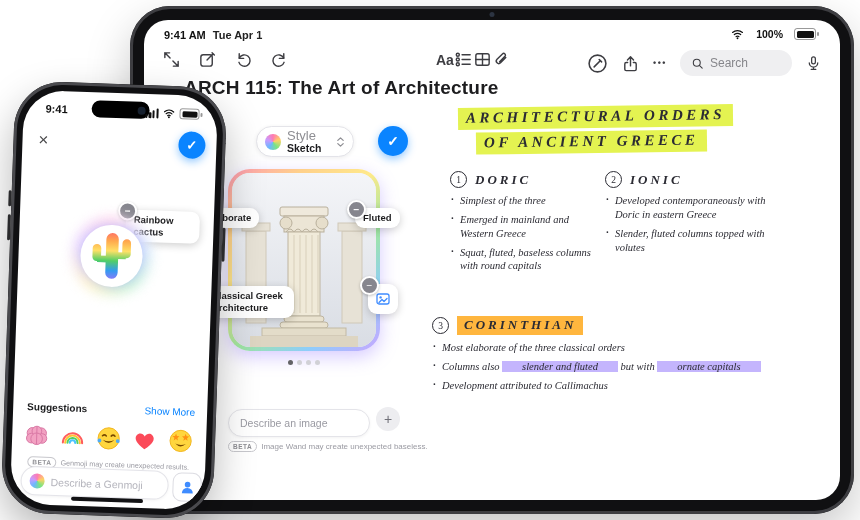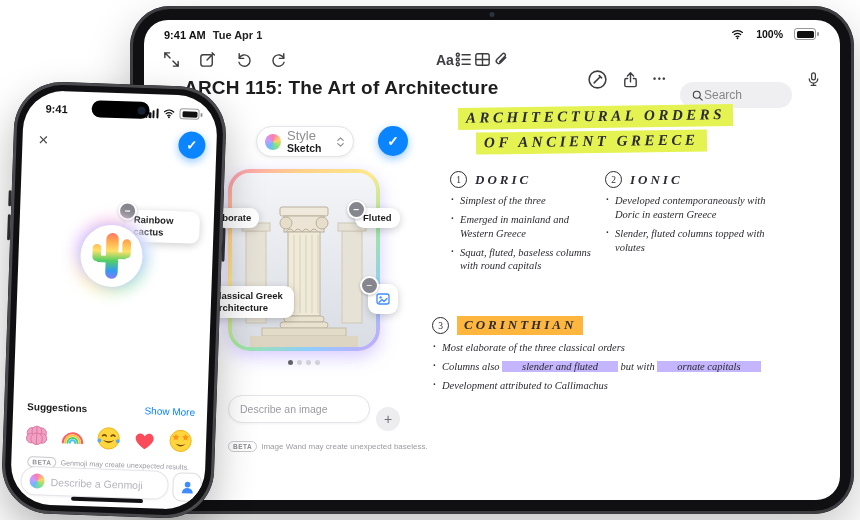--- a/index.html
+++ b/index.html
@@ -29,21 +29,21 @@
   .sig b{width:2.2px;background:#111;border-radius:1px;display:block;}
   
   .ic{stroke:#3d3d42;stroke-width:1.5;fill:none;stroke-linecap:round;stroke-linejoin:round;}
   .tb{position:absolute;top:30px;display:flex;align-items:center;}
   .tb-left{left:18px;gap:17px;}
   .tb-center{left:292px;}
   .tb-right{right:18px;gap:13px;}
   .tb .tbi{cursor:pointer;display:flex;align-items:center;}
   .aa{font-size:14px;font-weight:600;color:#3d3d42;}
   .dots3{font-size:9px;letter-spacing:1.5px;color:#3d3d42;font-weight:700;}
-  .searchpill{display:flex;align-items:center;background:#efeff1;border-radius:14px;height:26px;padding:0 11px;width:112px;box-sizing:border-box;margin-top:32px;}
+  .searchpill{display:flex;align-items:center;gap:6px;background:#efeff1;border-radius:14px;height:26px;padding:0 11px;width:112px;box-sizing:border-box;}
   .searchpill span{font-size:12px;color:#86868b;}
   .note-title{position:absolute;left:40px;top:57px;font-size:19px;font-weight:700;color:#1d1d1f;letter-spacing:.2px;}
   
   .hand{font-family:"Liberation Serif",serif;font-style:italic;color:#2b2b33;}
   .hw-h{position:absolute;display:inline-block;background:#e4f351;padding:2px 8px 3px;font-size:15px;
         letter-spacing:3.5px;font-weight:600;transform:rotate(-.8deg);white-space:nowrap;}
   .hw-col{position:absolute;}
   .sec-head{display:flex;align-items:center;gap:8px;margin-bottom:6px;}
   .circ-num{width:15px;height:15px;border:1.4px solid #2b2b33;border-radius:50%;font-size:9.5px;font-style:normal;
         display:flex;align-items:center;justify-content:center;flex:0 0 auto;}
@@ -73,21 +73,21 @@
   .tagpill{position:absolute;background:#fff;border-radius:9px;padding:4px 8px;font-size:9.5px;font-weight:600;color:#1d1d1f;
     box-shadow:0 2px 8px rgba(0,0,0,.2);cursor:pointer;line-height:1.25;}
   .badge-minus{position:absolute;width:15px;height:15px;border-radius:50%;background:#86868e;color:#fff;border:2px solid #fff;
     display:flex;align-items:center;justify-content:center;font-size:10px;line-height:1;box-shadow:0 1px 3px rgba(0,0,0,.25);cursor:pointer;}
   .iw-chip{position:absolute;left:224px;top:264px;width:30px;height:30px;background:#fff;border-radius:9px;
     box-shadow:0 2px 8px rgba(0,0,0,.2);display:flex;align-items:center;justify-content:center;cursor:pointer;}
   .iw-dots{position:absolute;left:160px;top:340px;transform:translateX(-50%);display:flex;gap:4px;}
   .iw-dots i{width:5px;height:5px;border-radius:50%;background:#d1d1d6;display:block;cursor:pointer;}
   .iw-dots i.on{background:#636366;}
   .iw-x2{position:absolute;left:62px;top:391px;font-size:13px;color:#8e8e93;cursor:pointer;}
-  .iw-input{position:absolute;left:84px;top:375px;width:142px;height:28px;border:1px solid #e4e4e9;border-radius:14px;
+  .iw-input{position:absolute;left:84px;top:389px;width:142px;height:28px;border:1px solid #e4e4e9;border-radius:14px;
     background:#fff;display:flex;align-items:center;padding:0 11px;box-sizing:border-box;font-size:10.5px;color:#9a9aa2;
     box-shadow:0 1px 3px rgba(0,0,0,.05);cursor:text;}
   .iw-add{position:absolute;left:232px;top:387px;width:24px;height:24px;border-radius:50%;background:#ededf0;color:#707078;
     display:flex;align-items:center;justify-content:center;font-size:14px;cursor:pointer;}
   .beta-row{position:absolute;display:flex;align-items:center;gap:4px;}
   .iw-beta{left:84px;top:421px;}
   .beta-pill{font-size:6.5px;letter-spacing:.5px;color:#8e8e93;border:1px solid #c7c7cc;border-radius:7px;padding:1px 4px;font-weight:700;}
   .disc{font-size:8px;color:#9a9aa2;}
   
   .gm-close{position:absolute;left:16px;top:40px;font-size:17px;color:#48484a;cursor:pointer;}

